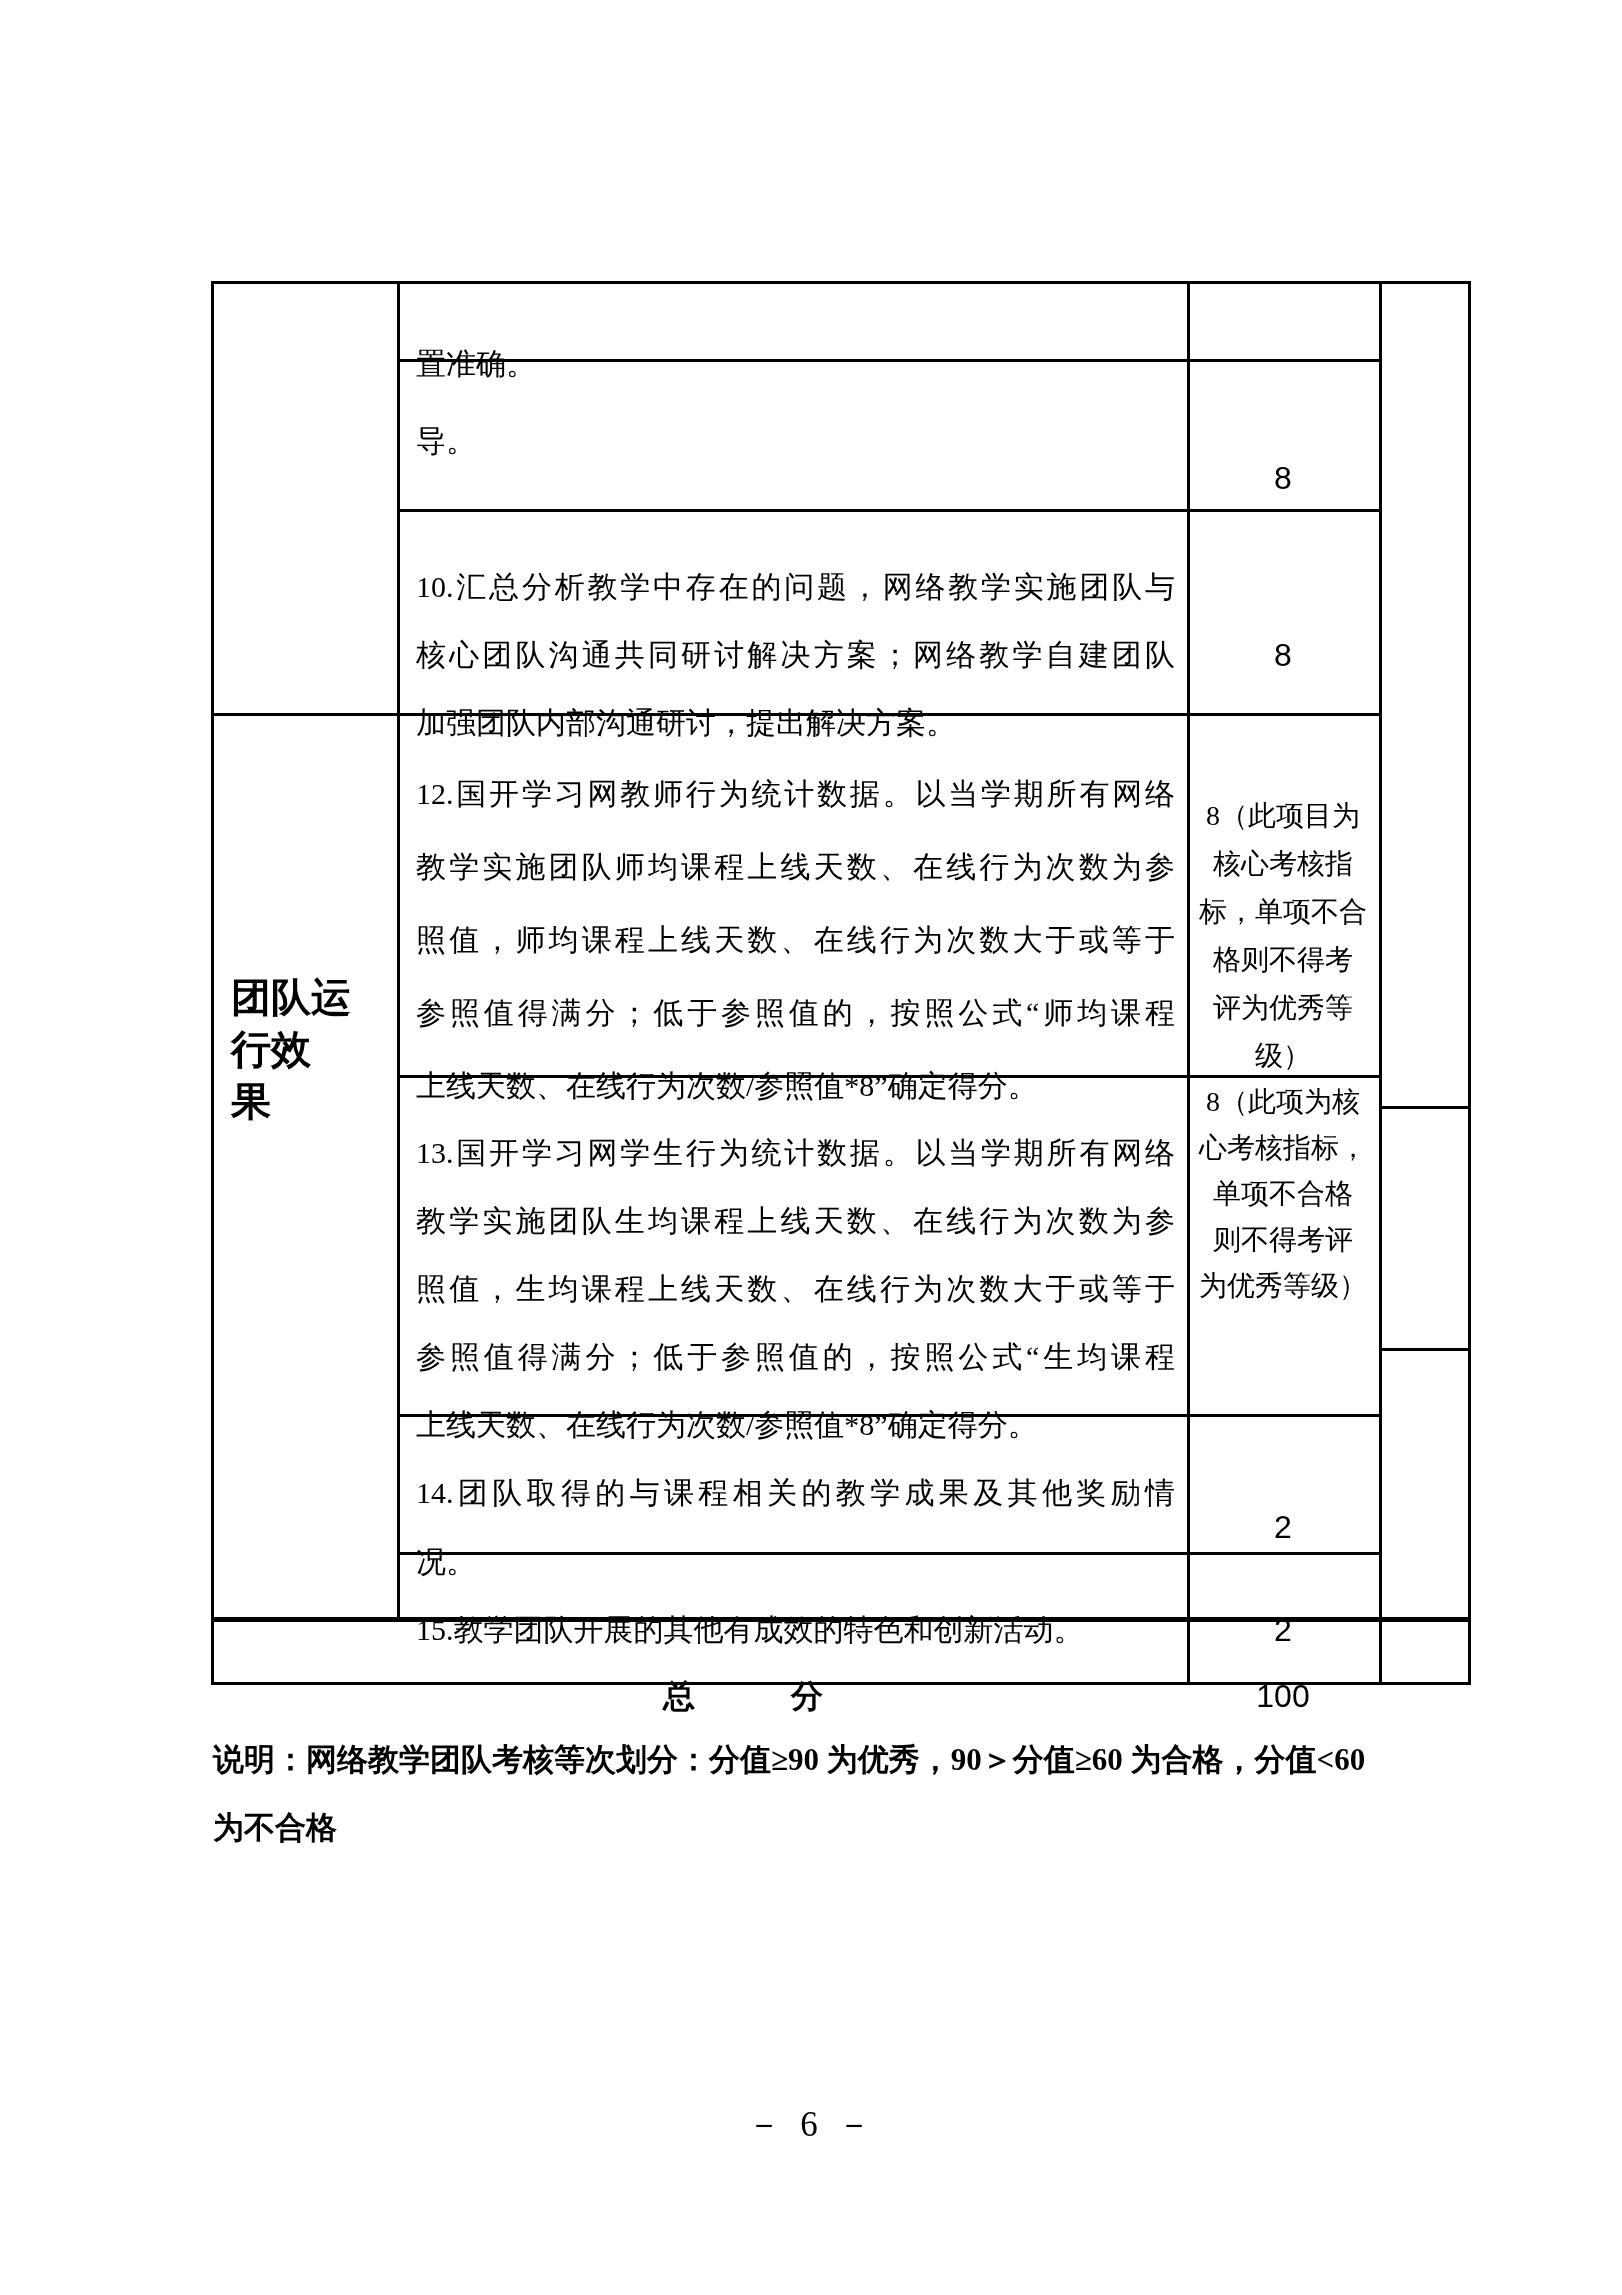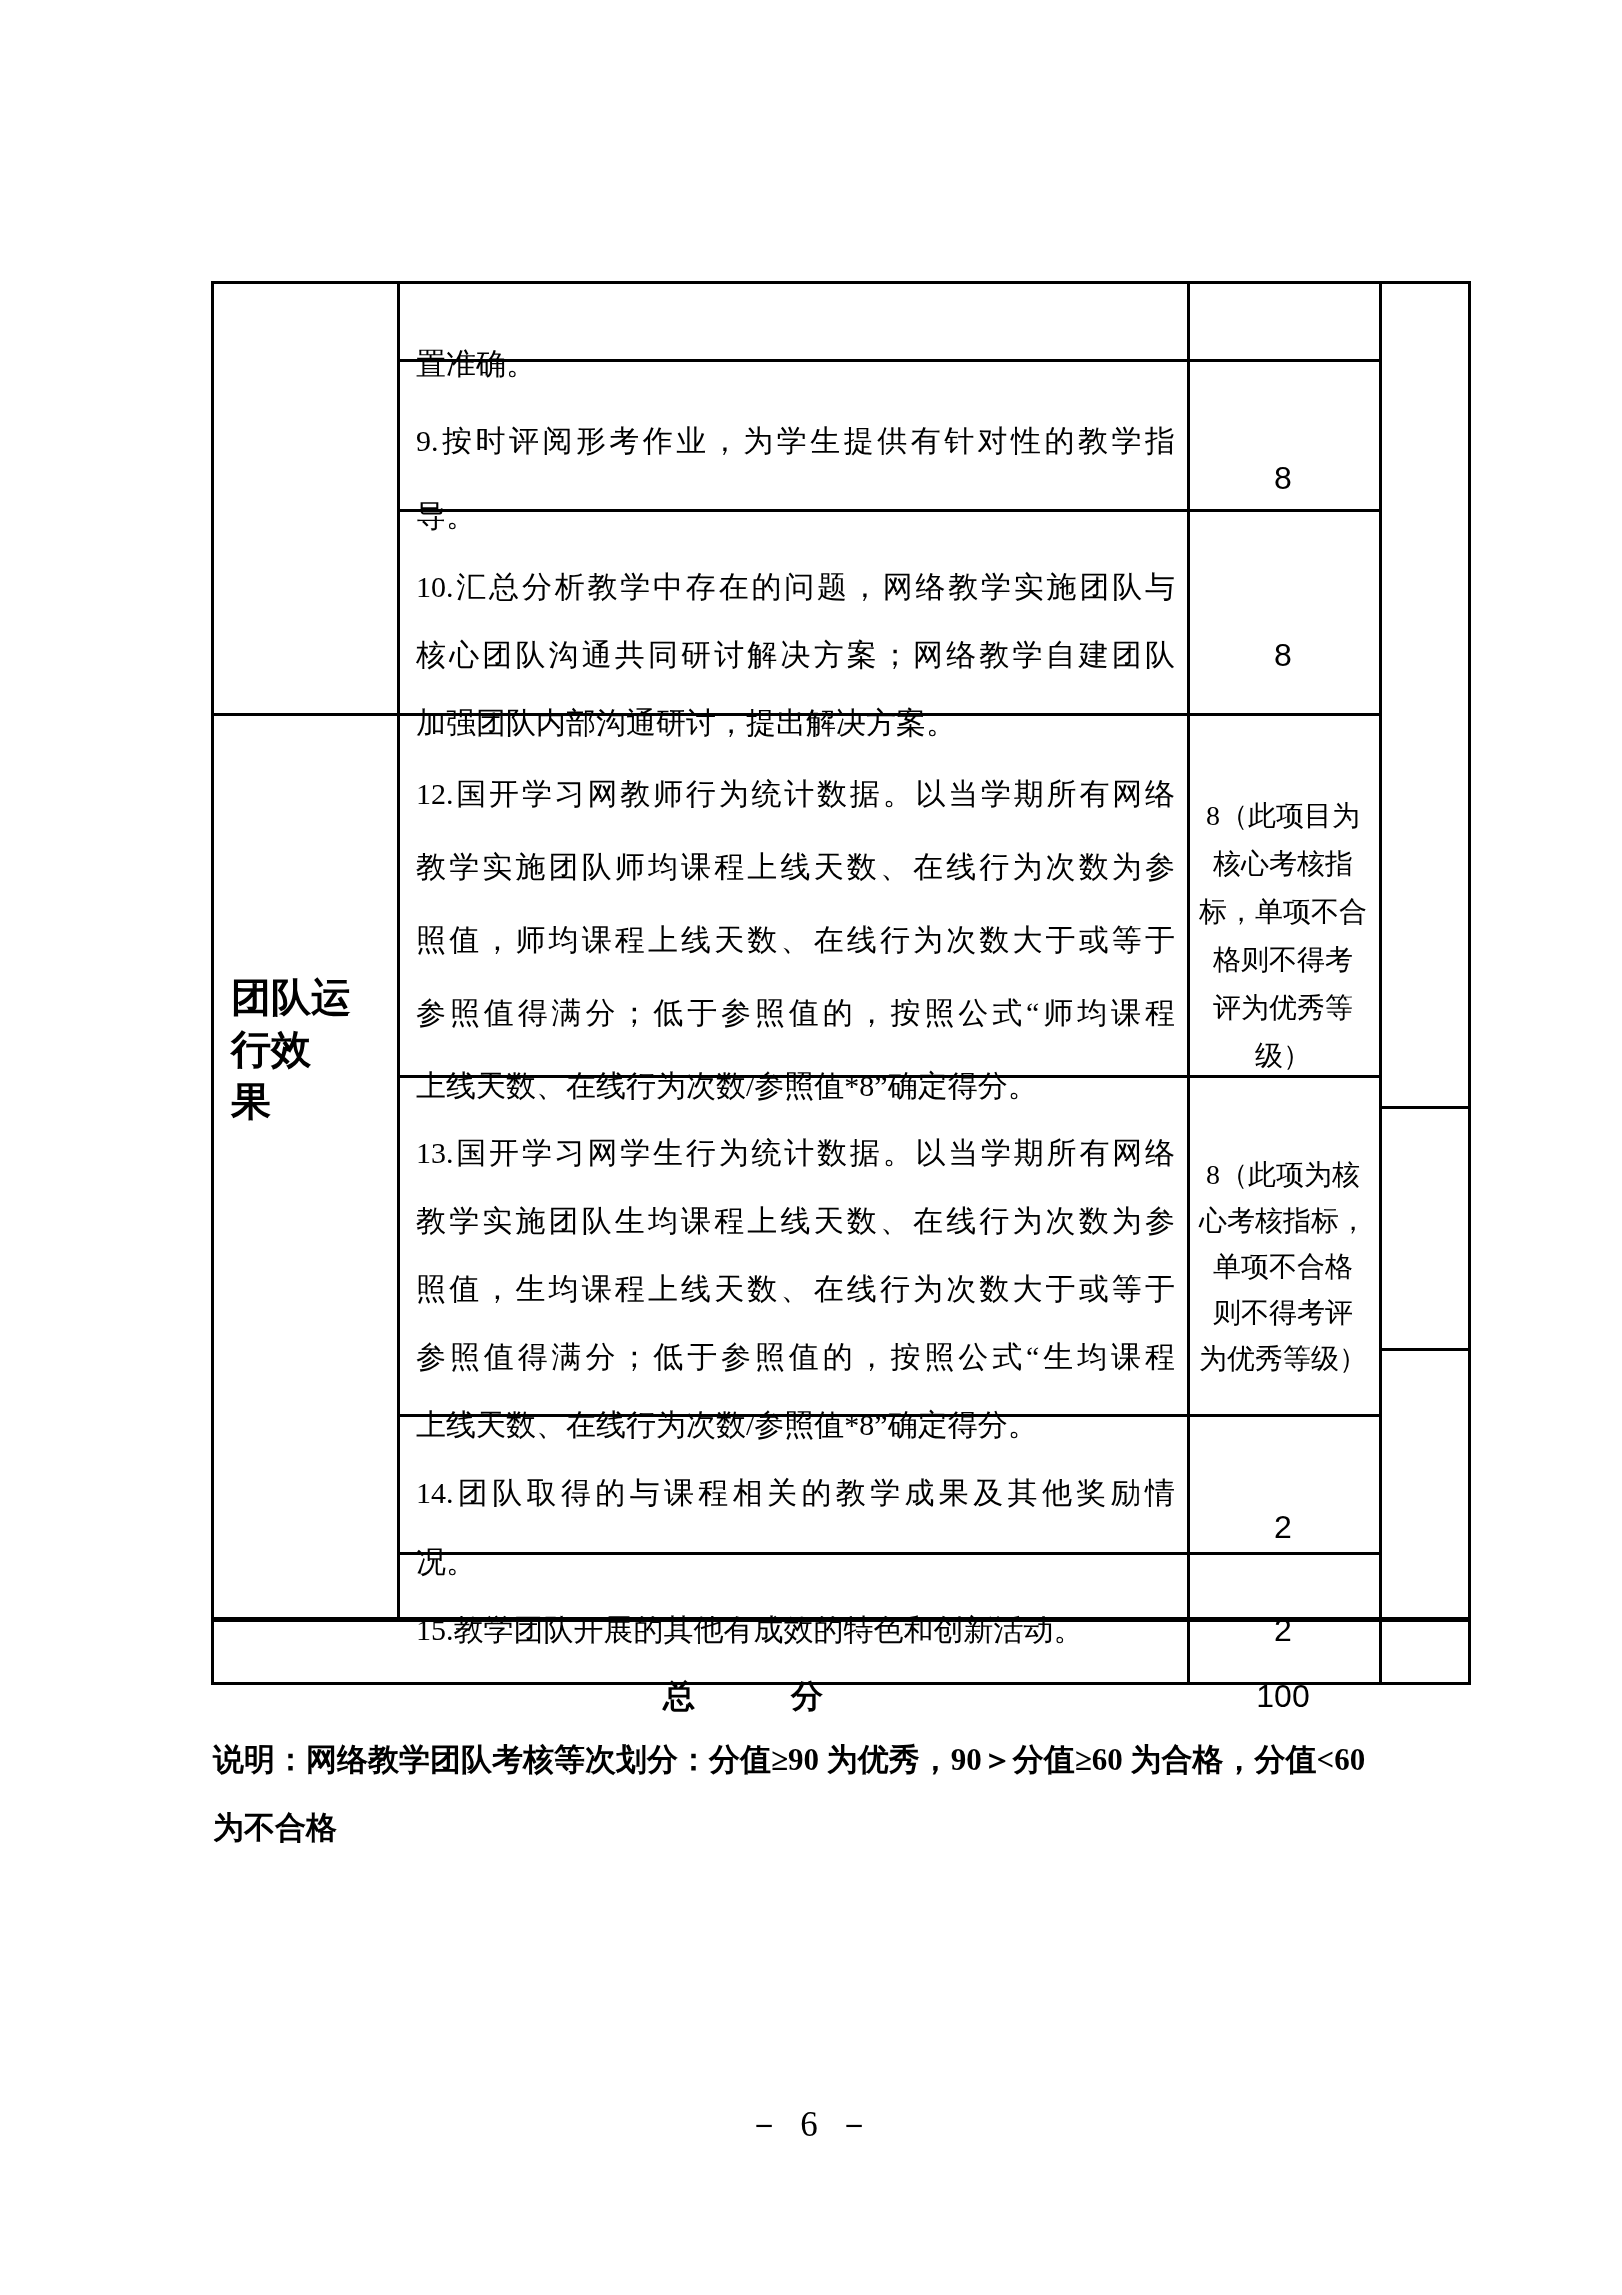--- a/index.html
+++ b/index.html
@@ -60,21 +60,20 @@
     <div class="cell c1" style="top:647px">
       <div class="tl">团队运行效</div>
       <div class="tl">果</div>
     </div>
 
     <div class="cell c2" style="top:0;height:78px;line-height:78px">
       <div class="tl">置准确。</div>
     </div>
 
     <div class="cell c2" style="top:78px;height:150px;line-height:75px">
-      <div class="tl fill">9.按时评阅形考作业，为学生提供有针对性的教学指</div>
       <div class="tl">导。</div>
     </div>
     <div class="cell c3" style="top:78px;height:150px;line-height:150px">8</div>
 
     <div class="cell c2" style="top:228px;height:147px;line-height:68px">
       <div class="tl fill">10.汇总分析教学中存在的问题，网络教学实施团队与</div>
       <div class="tl fill">核心团队沟通共同研讨解决方案；网络教学自建团队</div>
       <div class="tl">加强团队内部沟通研讨，提出解决方案。</div>
     </div>
     <div class="cell c3" style="top:228px;height:204px;line-height:204px">8</div>
@@ -95,21 +94,21 @@
       <div class="tl">级）</div>
     </div>
 
     <div class="cell c2" style="top:794px;height:338px;line-height:68px">
       <div class="tl fill">13.国开学习网学生行为统计数据。以当学期所有网络</div>
       <div class="tl fill">教学实施团队生均课程上线天数、在线行为次数为参</div>
       <div class="tl fill">照值，生均课程上线天数、在线行为次数大于或等于</div>
       <div class="tl fill">参照值得满分；低于参照值的，按照公式“生均课程</div>
       <div class="tl">上线天数、在线行为次数/参照值*8”确定得分。</div>
     </div>
-    <div class="cell c3 notecell" style="top:776px;height:338px;padding-top:51px;line-height:46px">
+    <div class="cell c3 notecell" style="top:754px;height:338px;line-height:46px">
       <div class="tl">8（此项为核</div>
       <div class="tl">心考核指标，</div>
       <div class="tl">单项不合格</div>
       <div class="tl">则不得考评</div>
       <div class="tl">为优秀等级）</div>
     </div>
 
     <div class="cell c2" style="top:1133px;height:139px;line-height:69px">
       <div class="tl fill">14.团队取得的与课程相关的教学成果及其他奖励情</div>
       <div class="tl">况。</div>

